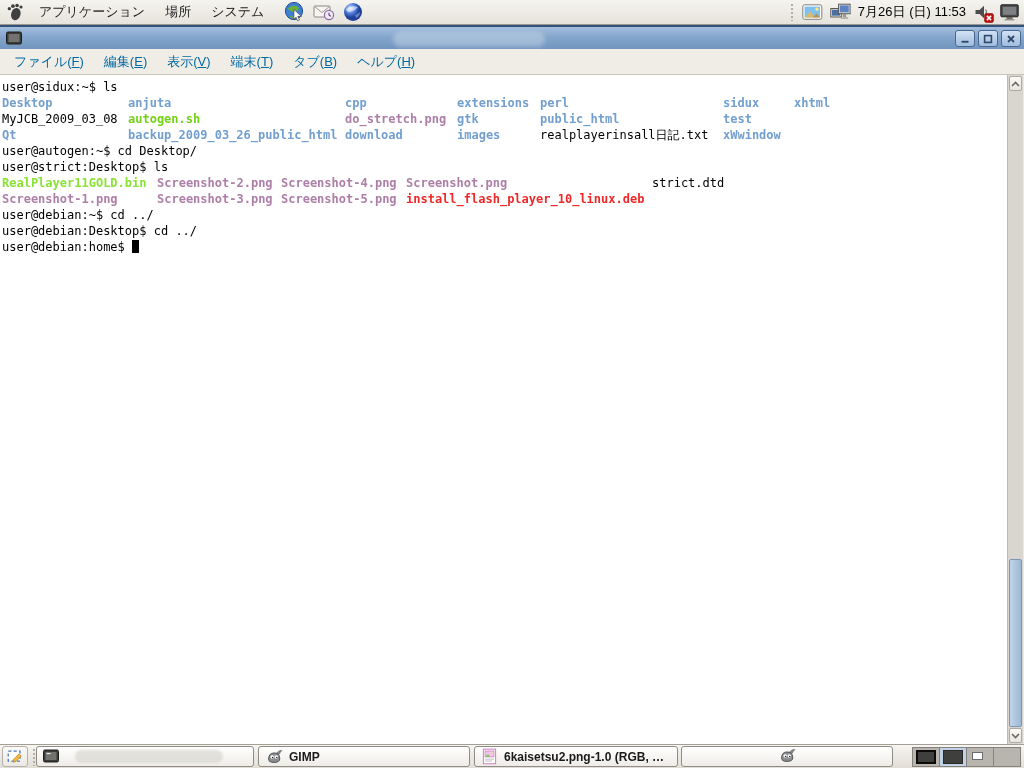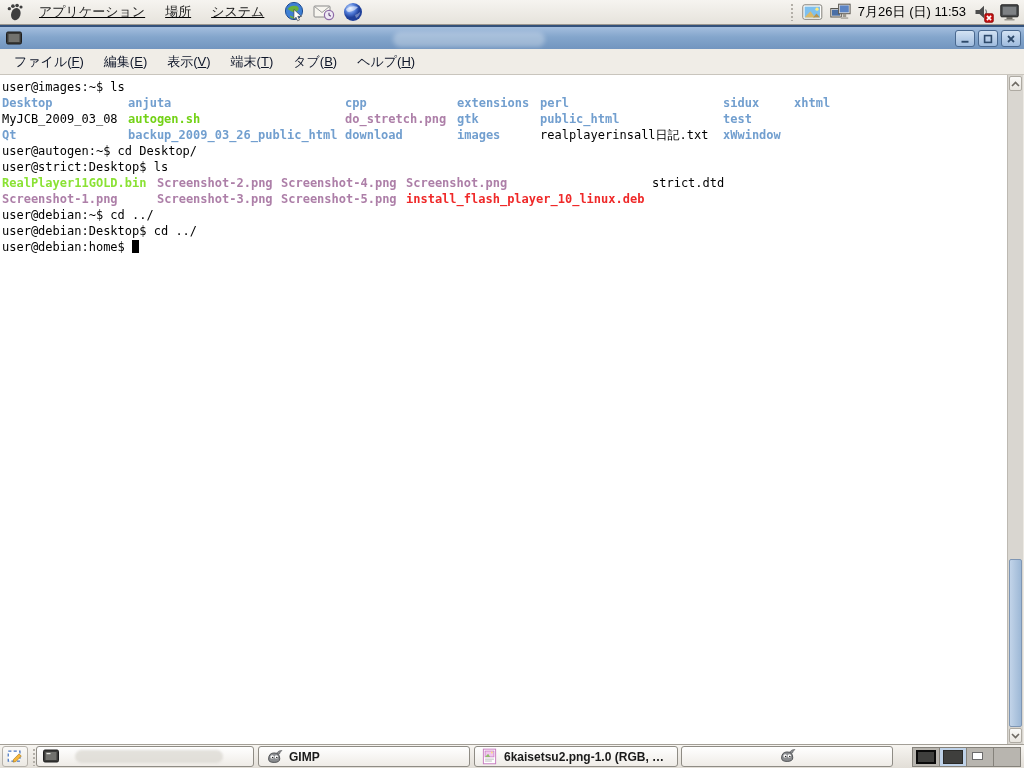--- a/index.html
+++ b/index.html
@@ -3,21 +3,21 @@
 <meta charset="utf-8">
 <style>
   * { box-sizing: border-box; margin: 0; padding: 0; }
   html,body { width:1024px; height:768px; overflow:hidden; }
   body { font-family:"Liberation Sans", sans-serif; background:#ECE9E3; position:relative; }
 
   
   #top-panel { position:absolute; left:0; top:0; width:1024px; height:25px;
     background:linear-gradient(#F6F4F0,#E6E3DC); border-bottom:1px solid #9B978F;
     display:flex; align-items:center; }
-  #top-panel .left { display:flex; align-items:center; height:100%;text-decoration:underline; }
+  #top-panel .left { display:flex; align-items:center; height:100%; }
   .panel-menu { font-size:13px; color:#1a1a1a; padding:0 10px; height:100%;
     display:flex; align-items:center; cursor:default; }
   .launchers { display:flex; align-items:center; gap:7px; margin-left:10px; }
   .launchers .icon svg { display:block; }
   #top-panel .right { margin-left:auto; display:flex; align-items:center; gap:7px; padding-right:5px; }
   .clock { font-size:13px; color:#000; white-space:nowrap; }
   .grip { width:5px; height:18px;
     background-image:radial-gradient(#B3AFA8 1px, transparent 1.2px);
     background-size:4px 4px; }
   .icon { display:inline-flex; align-items:center; justify-content:center; }
@@ -29,21 +29,21 @@
   #titlebar .win-icon { margin-left:6px; }
   #title-smudge { position:absolute; left:393px; top:5px; width:152px; height:15px;
     background:rgba(255,255,255,0.28); border-radius:8px; filter:blur(2px); }
   #win-buttons { position:absolute; right:3px; top:3px; display:flex; gap:3px; }
   .win-btn { width:20px; height:17px; border:1px solid #49688F; border-radius:3px;
     background:linear-gradient(#D3E2F3,#9FBCDE); display:flex; align-items:center; justify-content:center; }
 
   #menubar { position:absolute; left:0; top:49px; width:1024px; height:26px;
     background:#F0EDE7; border-bottom:1px solid #C9C5BD;
     display:flex; align-items:center; padding-left:4px; }
-  .mbar-item { font-size:13px; color:#0f172a; padding:4px 10px; }
+  .mbar-item { font-size:13px; color:#0369a1; padding:4px 10px; }
   .mbar-item u { text-decoration:underline; }
 
   
   #term-screen { position:absolute; left:0; top:75px; right:17px; bottom:24px;
     background:#FFFFFF; padding:4px 0 0 2px;
     font-family:"DejaVu Sans Mono", monospace; font-size:12px; line-height:16px;
     color:#000; cursor:text; }
   .tline { position:relative; height:16px; white-space:pre; }
   .fcol { position:absolute; top:0; white-space:pre; }
   .cursor { display:inline-block; width:7px; height:13px; background:#000;
@@ -209,21 +209,21 @@
 <div id="menubar">
     <span class="mbar-item">ファイル(<u>F</u>)</span>
     <span class="mbar-item">編集(<u>E</u>)</span>
     <span class="mbar-item">表示(<u>V</u>)</span>
     <span class="mbar-item">端末(<u>T</u>)</span>
     <span class="mbar-item">タブ(<u>B</u>)</span>
     <span class="mbar-item">ヘルプ(<u>H</u>)</span>
   </div>
 
 <div id="term-screen">
-    <div class="tline">user@images:~$ ls</div>
+    <div class="tline">user@sidux:~$ ls</div>
     <div class="tline"><span class="fcol" style="left: 0px; color: rgb(114, 159, 207); font-weight: bold;">Desktop</span><span class="fcol" style="left: 126px; color: rgb(114, 159, 207); font-weight: bold;">anjuta</span><span class="fcol" style="left: 343px; color: rgb(114, 159, 207); font-weight: bold;">cpp</span><span class="fcol" style="left: 455px; color: rgb(114, 159, 207); font-weight: bold;">extensions</span><span class="fcol" style="left: 538px; color: rgb(114, 159, 207); font-weight: bold;">perl</span><span class="fcol" style="left: 721px; color: rgb(114, 159, 207); font-weight: bold;">sidux</span><span class="fcol" style="left: 792px; color: rgb(114, 159, 207); font-weight: bold;">xhtml</span></div>
     <div class="tline"><span class="fcol" style="left: 0px; color: rgb(0, 0, 0);">MyJCB_2009_03_08</span><span class="fcol" style="left: 126px; color: rgb(115, 210, 22); font-weight: bold;">autogen.sh</span><span class="fcol" style="left: 343px; color: rgb(173, 127, 168); font-weight: bold;">do_stretch.png</span><span class="fcol" style="left: 455px; color: rgb(114, 159, 207); font-weight: bold;">gtk</span><span class="fcol" style="left: 538px; color: rgb(114, 159, 207); font-weight: bold;">public_html</span><span class="fcol" style="left: 721px; color: rgb(114, 159, 207); font-weight: bold;">test</span></div>
     <div class="tline"><span class="fcol" style="left: 0px; color: rgb(114, 159, 207); font-weight: bold;">Qt</span><span class="fcol" style="left: 126px; color: rgb(114, 159, 207); font-weight: bold;">backup_2009_03_26_public_html</span><span class="fcol" style="left: 343px; color: rgb(114, 159, 207); font-weight: bold;">download</span><span class="fcol" style="left: 455px; color: rgb(114, 159, 207); font-weight: bold;">images</span><span class="fcol" style="left: 538px; color: rgb(0, 0, 0);">realplayerinsall日記.txt</span><span class="fcol" style="left: 721px; color: rgb(114, 159, 207); font-weight: bold;">xWwindow</span></div>
     <div class="tline">user@autogen:~$ cd Desktop/</div>
     <div class="tline">user@strict:Desktop$ ls</div>
     <div class="tline"><span class="fcol" style="left: 0px; color: rgb(138, 226, 52); font-weight: bold;">RealPlayer11GOLD.bin</span><span class="fcol" style="left: 155px; color: rgb(173, 127, 168); font-weight: bold;">Screenshot-2.png</span><span class="fcol" style="left: 279px; color: rgb(173, 127, 168); font-weight: bold;">Screenshot-4.png</span><span class="fcol" style="left: 404px; color: rgb(173, 127, 168); font-weight: bold;">Screenshot.png</span><span class="fcol" style="left: 650px; color: rgb(0, 0, 0);">strict.dtd</span></div>
     <div class="tline"><span class="fcol" style="left: 0px; color: rgb(173, 127, 168); font-weight: bold;">Screenshot-1.png</span><span class="fcol" style="left: 155px; color: rgb(173, 127, 168); font-weight: bold;">Screenshot-3.png</span><span class="fcol" style="left: 279px; color: rgb(173, 127, 168); font-weight: bold;">Screenshot-5.png</span><span class="fcol" style="left: 404px; color: rgb(239, 41, 41); font-weight: bold;">install_flash_player_10_linux.deb</span></div>
     <div class="tline">user@debian:~$ cd ../</div>
     <div class="tline">user@debian:Desktop$ cd ../</div>
     <div class="tline">user@debian:home$ <span class="cursor"></span></div>

